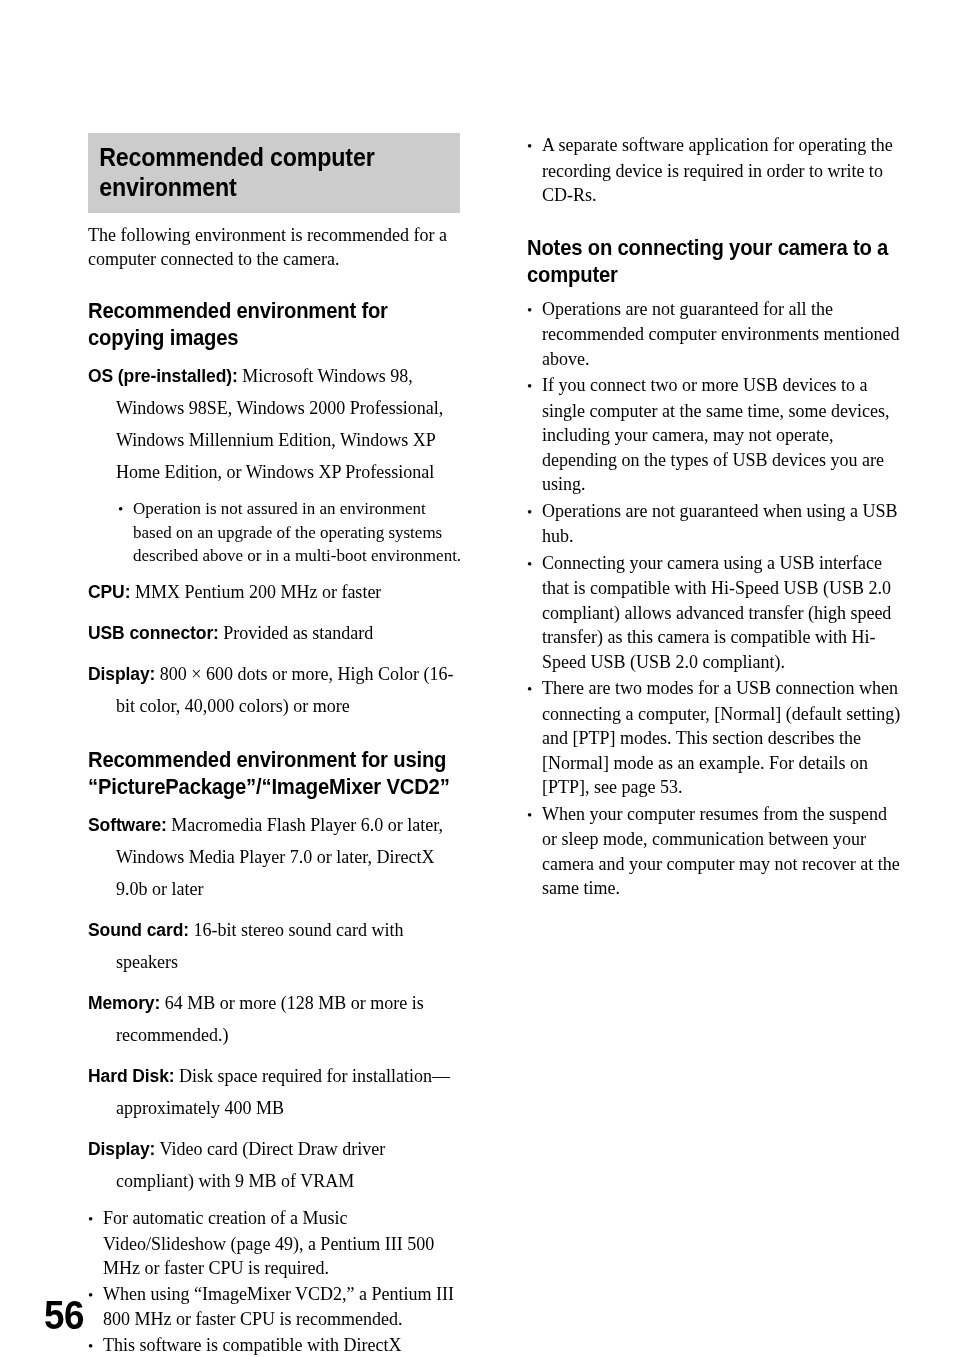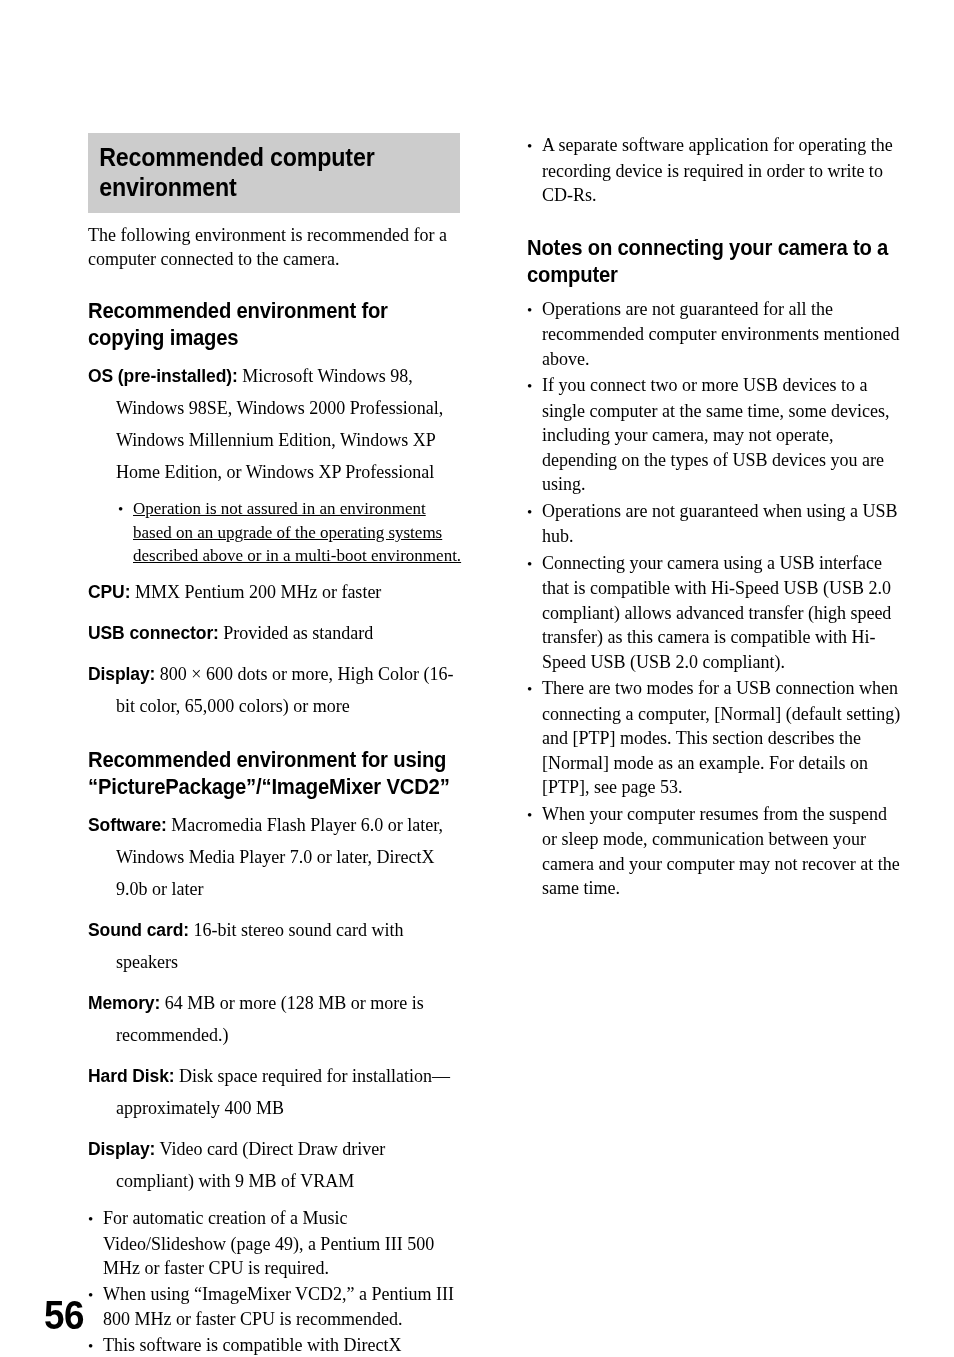--- a/index.html
+++ b/index.html
@@ -95,21 +95,20 @@
     content: "\2022";
     display: inline-block;
     width: 15px;
     text-indent: 0;
     font-size: 15px;
   }
   ul.bullets.sub {
     margin-left: 30px;
     margin-top: 1px;
     margin-bottom: 9px;
-    text-decoration: underline;
   }
   ul.bullets.sub > li {
     font-size: 17px;
     line-height: 23px;
   }
   ul.bullets.notes > li { margin-bottom: 2px; }
 
   
   .page-number {
     position: absolute;
@@ -151,21 +150,21 @@
       <span>MMX Pentium 200 MHz or faster</span>
     </p>
 
     <p class="def">
       <span class="term">USB connector:</span>
       <span>Provided as standard</span>
     </p>
 
     <p class="def">
       <span class="term">Display:</span>
-      <span>800 × 600 dots or more, High Color (16-bit color, 65,000 colors) or more</span>
+      <span>800 × 600 dots or more, High Color (16-bit color, 40,000 colors) or more</span>
     </p>
 
     <h2 class="sub-heading tight">Recommended environment for using “PicturePackage”/“ImageMixer VCD2”</h2>
 
     <p class="def">
       <span class="term">Software:</span>
       <span>Macromedia Flash Player 6.0 or later, Windows Media Player 7.0 or later, DirectX 9.0b or later</span>
     </p>
 
     <p class="def">

